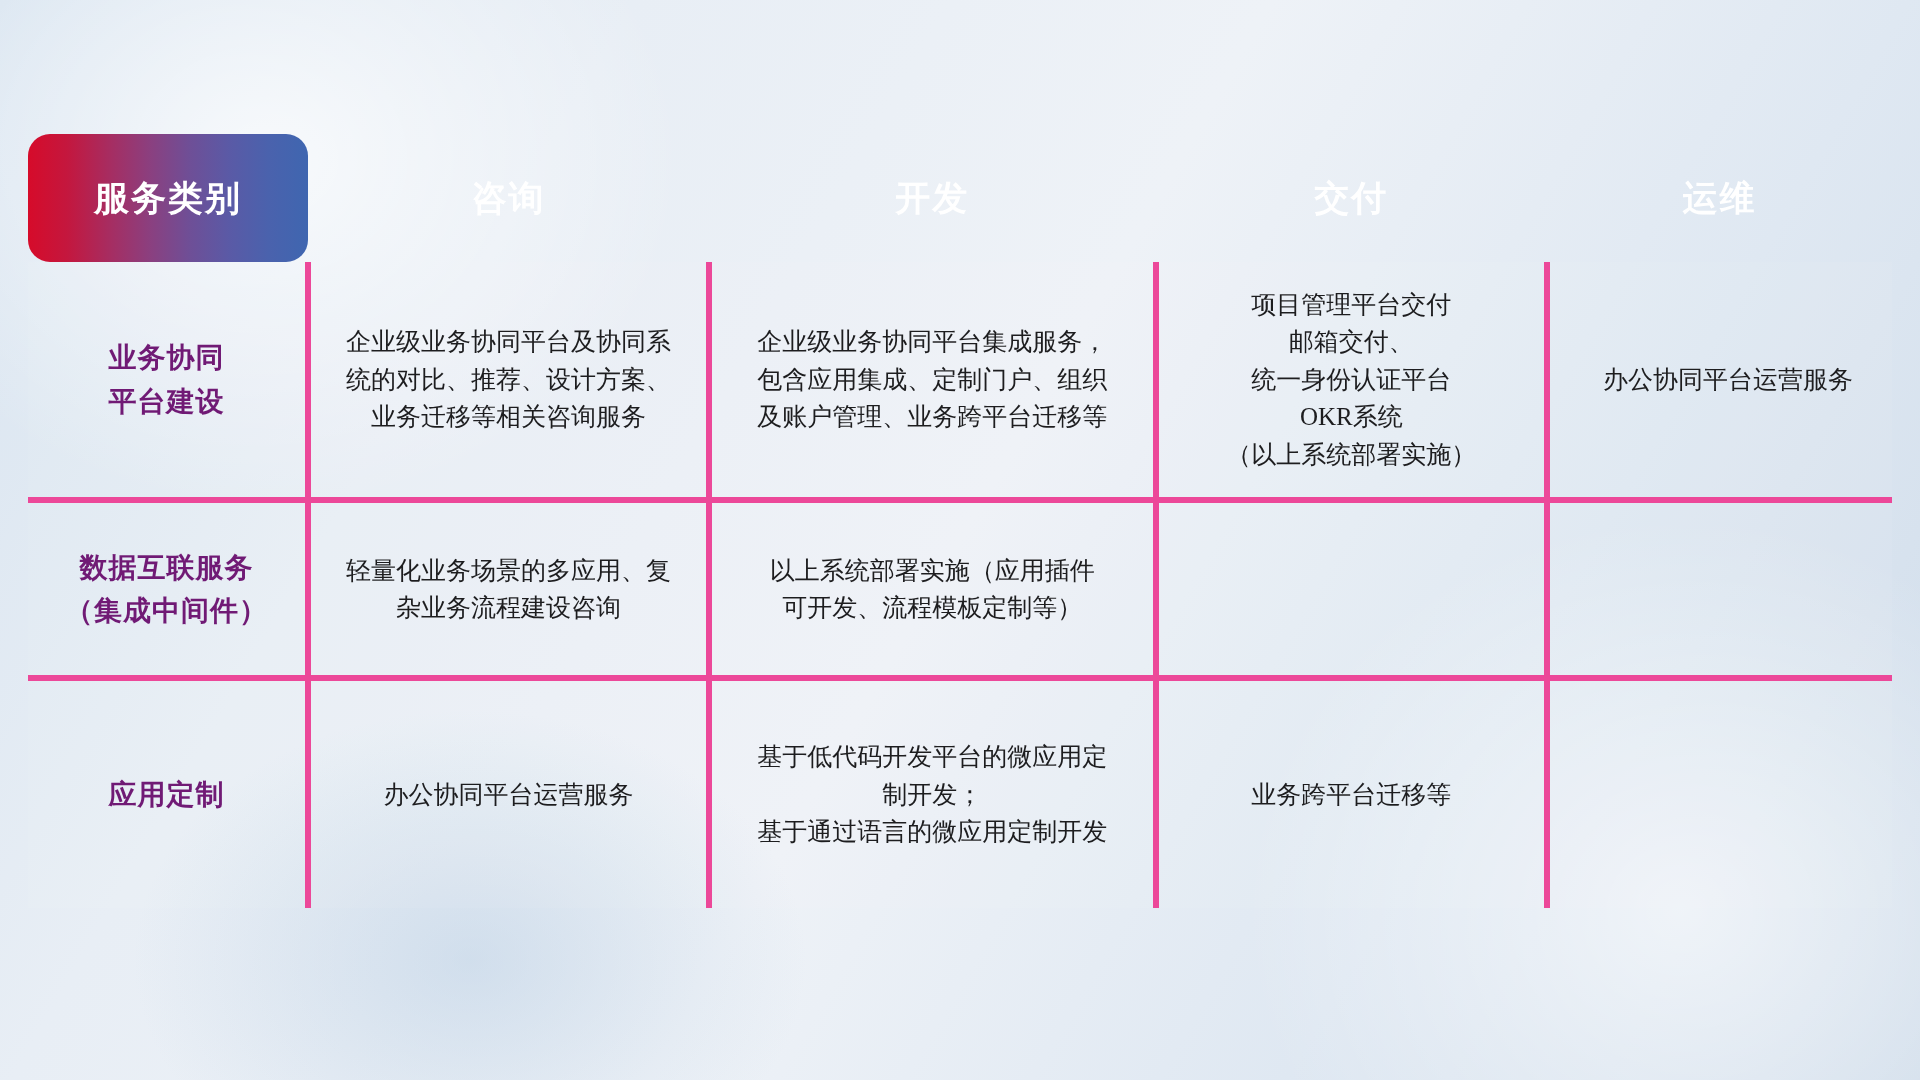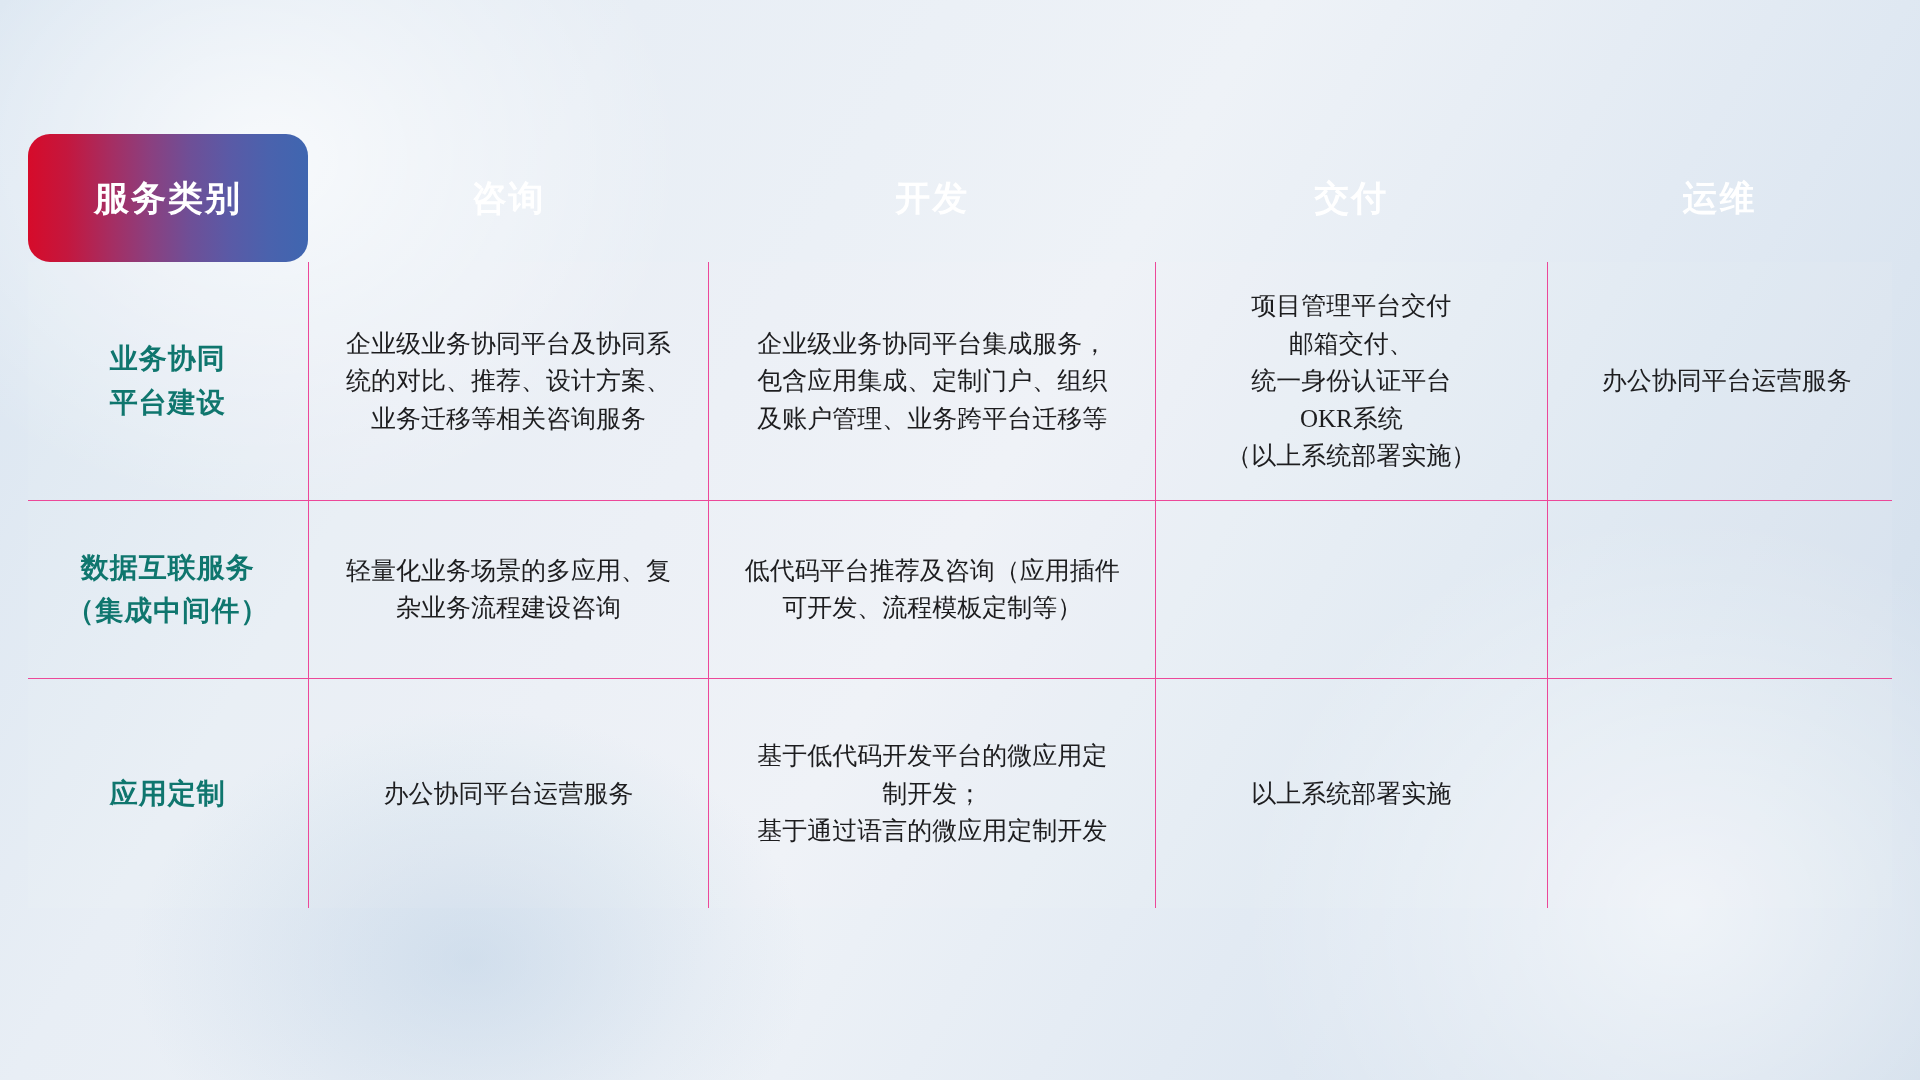--- a/index.html
+++ b/index.html
@@ -79,39 +79,39 @@
         #a52e63 30%,
         #8a4080 44%,
         #6e4f97 58%,
         #5a5aa6 72%,
         #4a62ad 86%,
         #3f66b0 100%);
     z-index: 1;
   }
 
   tbody td {
-    border: 1px solid #ec4899;
+    border: 6px solid #ec4899;
     vertical-align: middle;
     text-align: center;
     padding: 18px 22px;
     font-size: 25px;
     line-height: 1.5;
     color: #1d1d1f;
     background: rgba(255,255,255,0.06);
   }
   tbody tr:first-child td { border-top: 1px solid #6f7a86; }
 
   
   tbody tr td:first-child { border-left: none; }
   tbody tr td:last-child { border-right: none; padding-left: 36px; }
   tbody tr:last-child td { border-bottom: none; }
   tbody tr:first-child td { border-top: none; font-family: Liberation Serif, serif; }
 
   td.cat {
-    color: #0f766e;
+    color: #701a75;
     font-weight: bold;
     font-size: 28px;
     letter-spacing: 1px;
     line-height: 1.55;
   }
 
   .col-cat   { width: 15.0%; margin-top: 8px; }
   .col-con   { width: 21.5%; }
   .col-dev   { width: 24.0%; }
   .col-del   { width: 21.0%; }
@@ -167,29 +167,29 @@
 统一身份认证平台
 OKR系统
 （以上系统部署实施）</span></td>
         <td><span class="cell-text">办公协同平台运营服务</span></td>
       </tr>
       <tr class="r2">
         <td class="cat"><span class="cell-text">数据互联服务
 （集成中间件）</span></td>
         <td><span class="cell-text">轻量化业务场景的多应用、复
 杂业务流程建设咨询</span></td>
-        <td><span class="cell-text">低代码平台推荐及咨询（应用插件
+        <td><span class="cell-text">以上系统部署实施（应用插件
 可开发、流程模板定制等）</span></td>
         <td><span class="cell-text"></span></td>
         <td><span class="cell-text"></span></td>
       </tr>
       <tr class="r3">
         <td class="cat"><span class="cell-text">应用定制</span></td>
         <td><span class="cell-text">办公协同平台运营服务</span></td>
         <td><span class="cell-text">基于低代码开发平台的微应用定
 制开发；
 基于通过语言的微应用定制开发</span></td>
-        <td><span class="cell-text">以上系统部署实施</span></td>
+        <td><span class="cell-text">业务跨平台迁移等</span></td>
         <td><span class="cell-text"></span></td>
       </tr>
     </tbody>
   </table>
 </div>
 
 </body></html>

